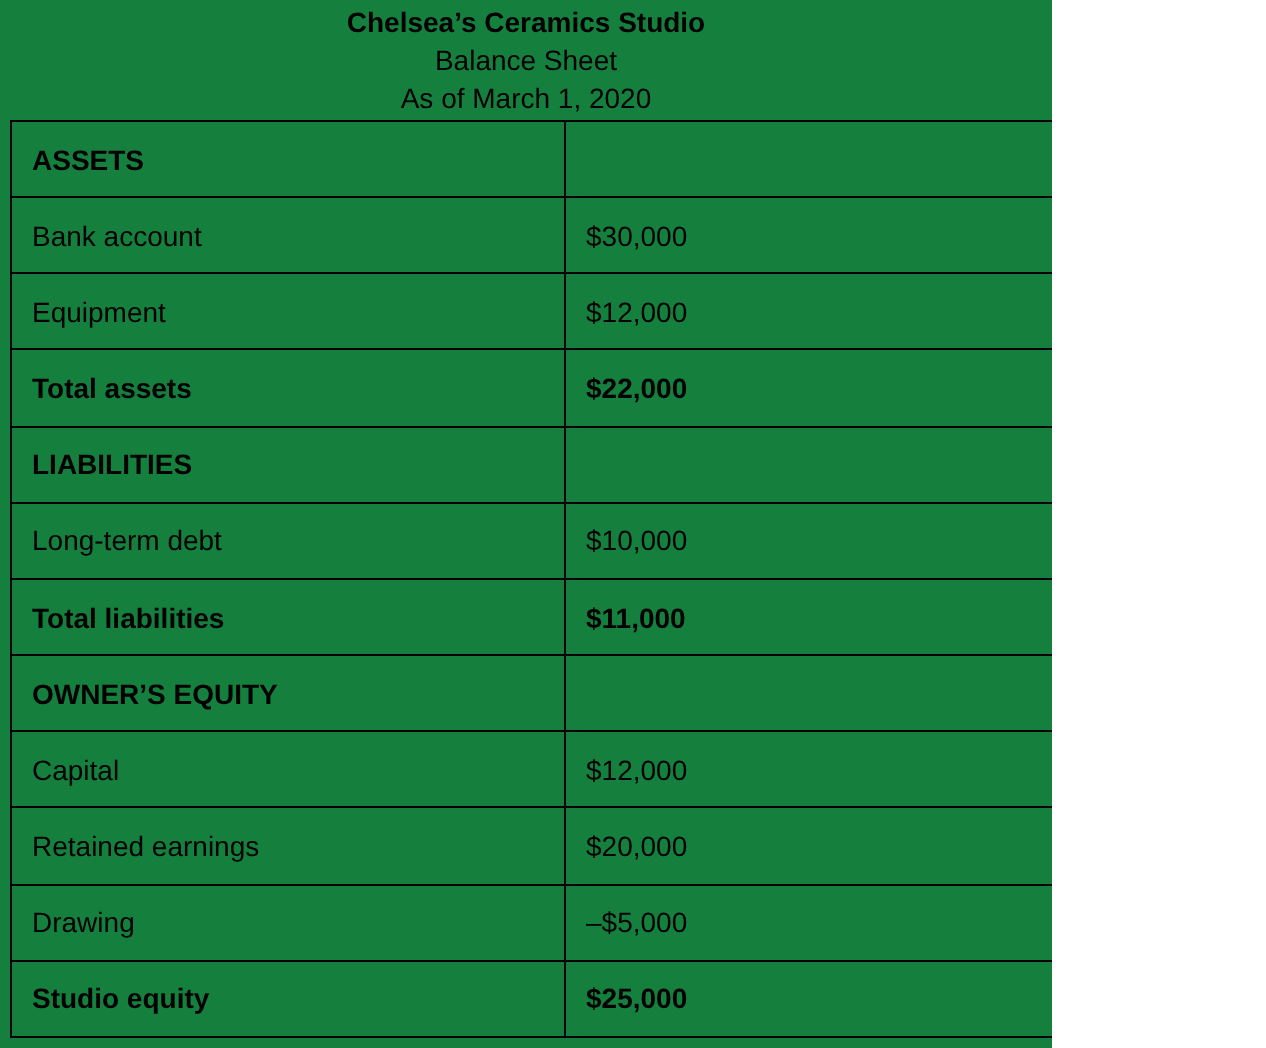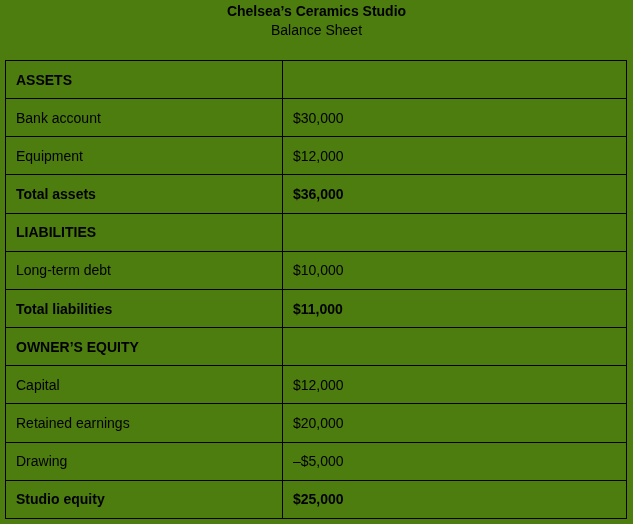--- a/index.html
+++ b/index.html
@@ -4,23 +4,23 @@
 <style>
   html, body {
     margin: 0;
     padding: 0;
     background: #ffffff;
     color: #000000;
     font-family: "Liberation Sans", sans-serif;
   }
   .page {
     position: relative;
-    width: 633px;
+    width: 526px;
     height: 524px;
-    background: #4d7c0f;
+    background: #15803d;
     overflow: hidden;
   }
   .titles {
     text-align: center;
     padding-top: 2px;
     font-size: 14px;
     line-height: 19px;
   }
   .title-main {
     font-weight: bold;
@@ -49,39 +49,40 @@
   }
 </style>
 </head>
 <body>
 
 <div class="page">
 
   <div class="titles">
     <div class="title-main">Chelsea’s Ceramics Studio</div>
     <div class="title-sub">Balance Sheet</div>
+    <div class="title-date">As of March 1, 2020</div>
   </div>
 
   <table class="balance-sheet">
     <tbody id="table-body">
         <tr class="section">
           <td class="col-label">ASSETS</td>
           <td class="col-value"></td>
         </tr>
         <tr class="normal">
           <td class="col-label">Bank account</td>
           <td class="col-value">$30,000</td>
         </tr>
         <tr class="normal">
           <td class="col-label">Equipment</td>
           <td class="col-value">$12,000</td>
         </tr>
         <tr class="total">
           <td class="col-label">Total assets</td>
-          <td class="col-value">$36,000</td>
+          <td class="col-value">$22,000</td>
         </tr>
         <tr class="section">
           <td class="col-label">LIABILITIES</td>
           <td class="col-value"></td>
         </tr>
         <tr class="normal">
           <td class="col-label">Long-term debt</td>
           <td class="col-value">$10,000</td>
         </tr>
         <tr class="total">

